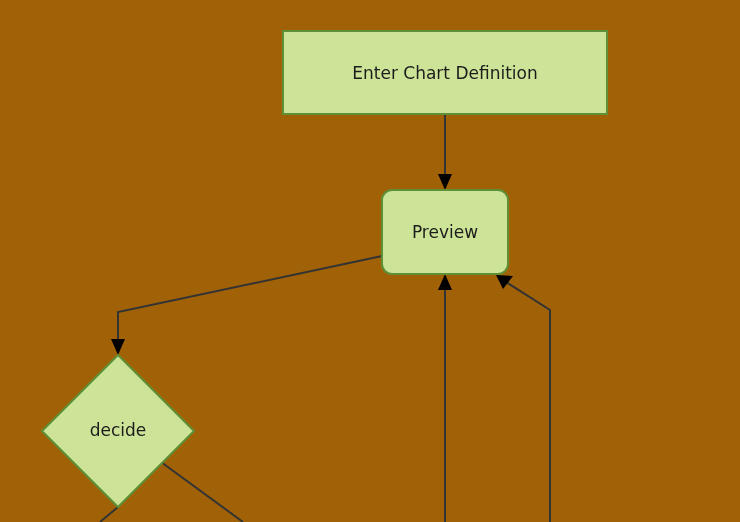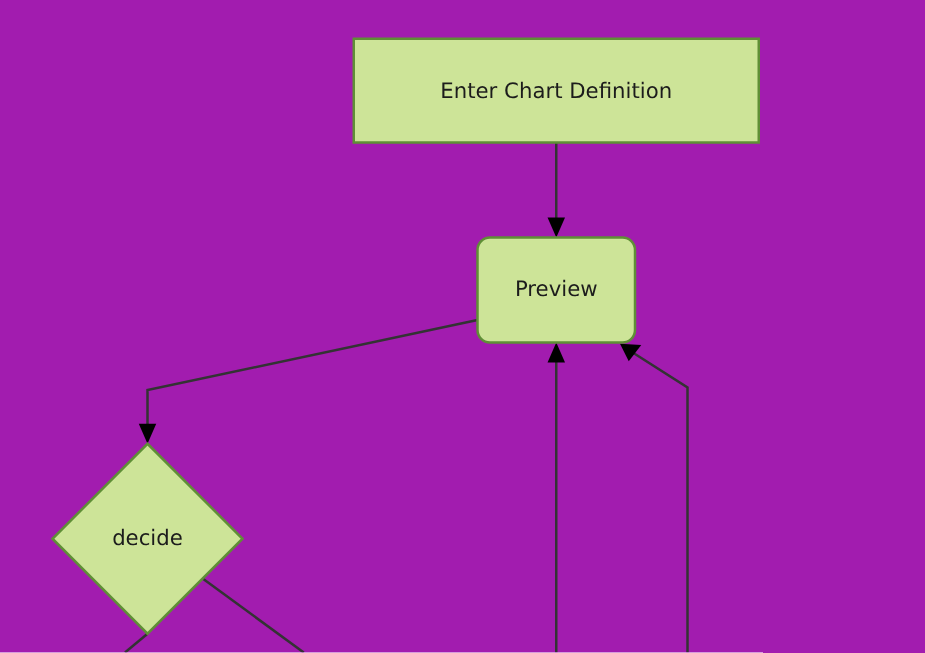--- a/index.html
+++ b/index.html
@@ -7,21 +7,21 @@
     padding: 0;
     background: #ffffff;
   }
   body {
     font-family: "DejaVu Sans", sans-serif;
   }
   #diagram-canvas {
     position: relative;
     width: 740px;
     height: 522px;
-    background: #a21caf;
+    background: #a16207;
     overflow: hidden;
   }
   #flowchart-svg {
     position: absolute;
     left: 0;
     top: 0;
     width: 740px;
     height: 522px;
     display: block;
   }

